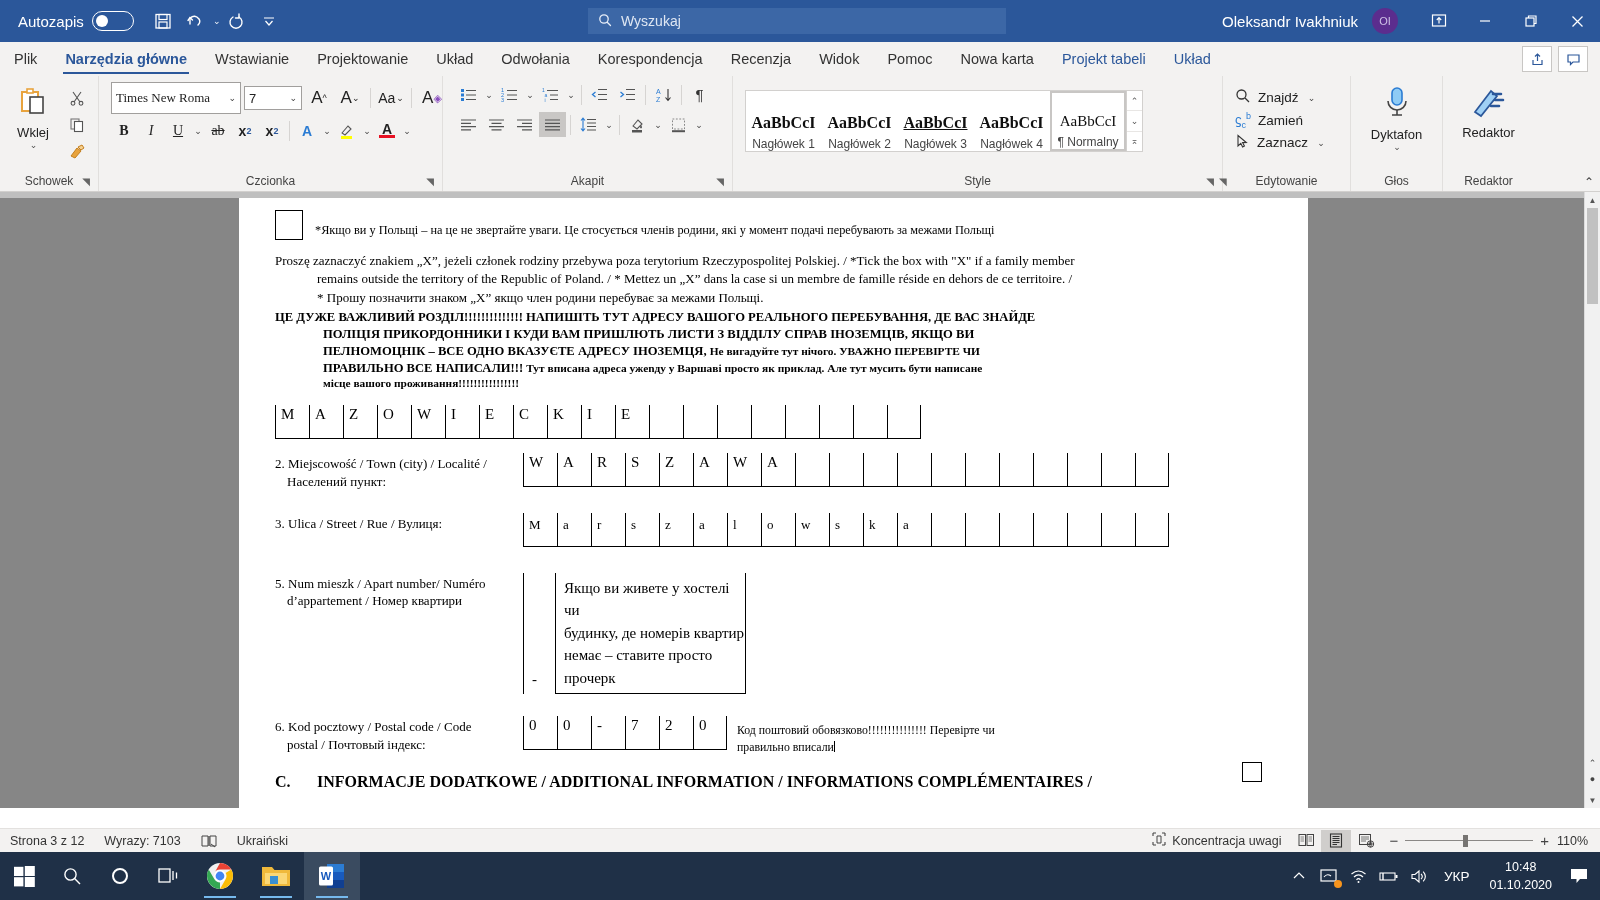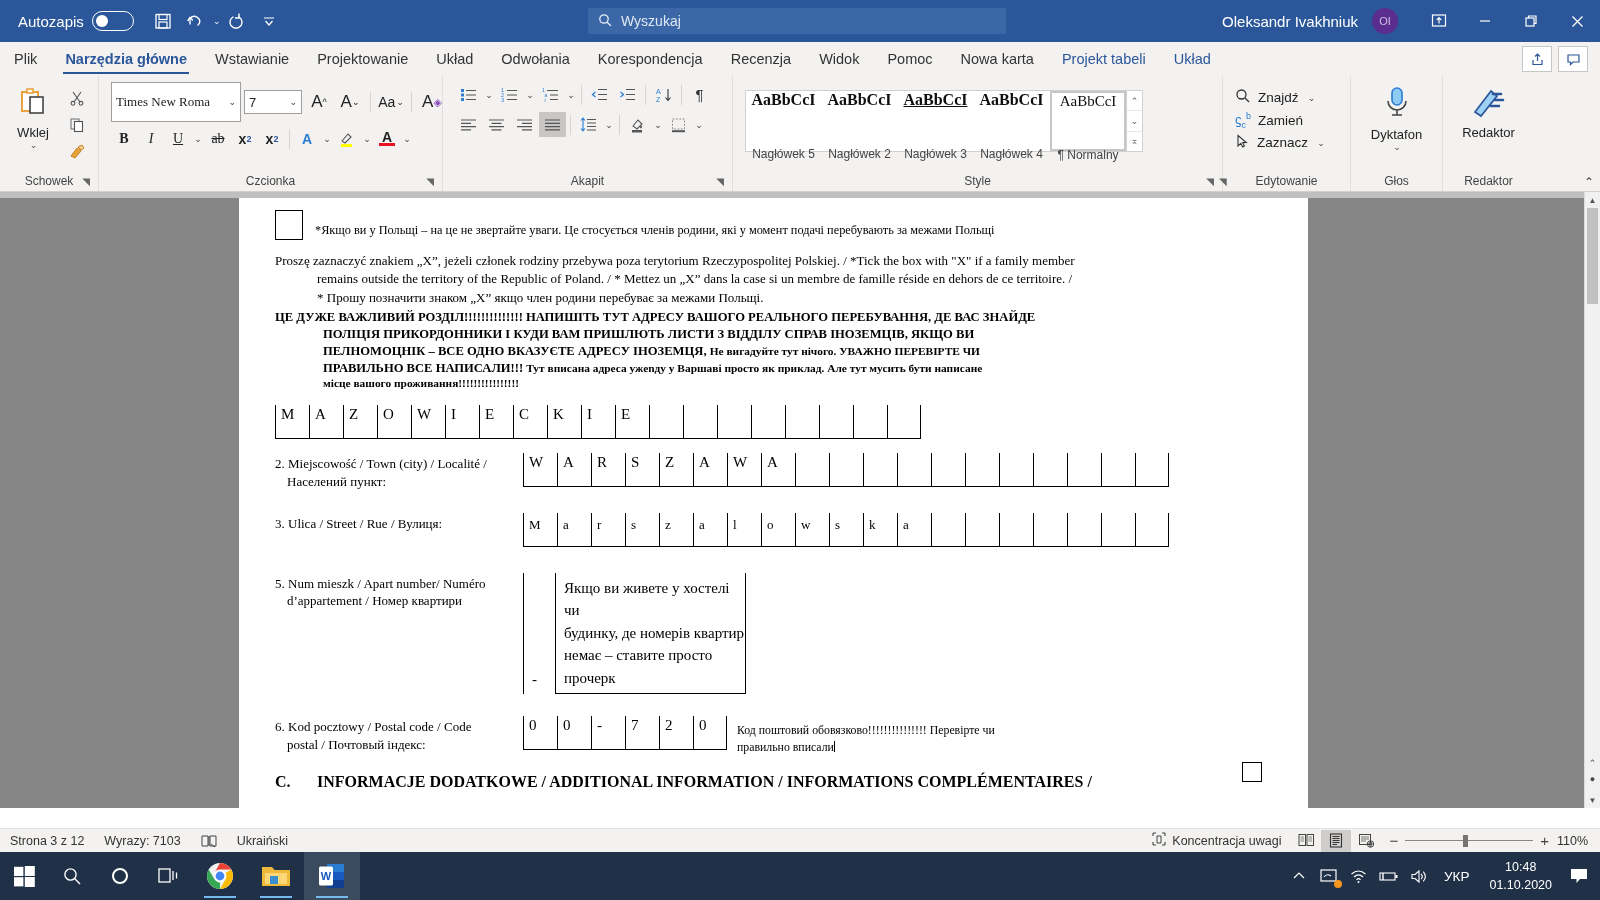--- a/index.html
+++ b/index.html
@@ -72,21 +72,21 @@
   }
   .rgroup-label .launcher { position: absolute; right: 4px; top: 1px; font-size: 10px; color: #666; }
 
   .bigbtn { width: 62px; display: flex; flex-direction: column; align-items: center; padding-top: 4px; font-size: 13px; }
   .bigbtn .lbl { margin-top: 2px; }
   .mini-col { display: flex; flex-direction: column; gap: 3px; padding: 4px 4px 0 2px; }
   .mini { width: 26px; height: 24px; display: flex; align-items: center; justify-content: center; }
 
   .fontrow { display: flex; align-items: center; gap: 3px; }
   .fontname {
-    width: 130px; height: 40px; border: 1px solid #a19f9d; background: #fff;
+    width: 130px; height: 32px; border: 1px solid #a19f9d; background: #fff;
     font-size: 13px; padding: 0 4px; display: flex; align-items: center; justify-content: space-between;
     font-family: "Liberation Serif", serif;
   }
   .fontsize {
     width: 58px; height: 24px; border: 1px solid #a19f9d; background: #fff;
     font-size: 13px; padding: 0 4px; display: flex; align-items: center; justify-content: space-between;
   }
   .ficon { width: 28px; height: 24px; display: flex; align-items: center; justify-content: center; font-size: 14px; }
   .ficon.big { font-size: 17px; }
   .sep-v { width: 1px; height: 20px; background: #d6d4d2; margin: 0 3px; }
@@ -95,23 +95,22 @@
   .fbtn.serif { font-family: "Liberation Serif", serif; }
   .cv { font-size: 9px; color: #444; width: 12px; text-align: center; }
 
   .parabtn { width: 27px; height: 25px; display: flex; align-items: center; justify-content: center; }
   .parabtn.active { background: #c9c7c5; }
 
   .stylegallery {
     display: flex; border: 1px solid #d2d0ce; background: #fff; height: 62px; align-items: stretch; margin-top: 2px;
   }
   .stylecard {
-    width: 76px; display: flex; flex-direction: column; align-items: center; justify-content: space-between;
+    width: 76px; display: flex; flex-direction: column; align-items: center; justify-content: flex-end;
     border-right: 1px solid #fff;
-    gap: 33px;
   }
   .stylecard.sel { border: 2px solid #c8c6c4; background: #fff; }
   .stylecard .prev { font-family: "Liberation Serif", serif; font-weight: bold; font-size: 16px; color: #0f0f0f; }
   .stylecard .prev.u { text-decoration: underline; }
   .stylecard .prev.norm { font-weight: normal; font-size: 15px; }
   .stylecard .nm { font-size: 12px; color: #444; margin-top: 5px; white-space: nowrap; }
   .style-scroll { display: flex; flex-direction: column; width: 16px; border-left: 1px solid #d2d0ce; }
   .style-scroll div { flex: 1; display: flex; align-items: center; justify-content: center; font-size: 9px; color: #555; border-bottom: 1px solid #e8e6e4; }
 
   .editcol { display: flex; flex-direction: column; gap: 4px; padding: 6px 6px 0 8px; font-size: 13.5px; }
@@ -557,21 +556,21 @@
         <span>Akapit</span>
         <span class="launcher">◥</span>
       </div>
     </div>
 
     <div class="rgroup" style="width:490px">
       <div class="rgroup-body" style="padding-left:8px; padding-top:10px">
         <div class="stylegallery">
           <div class="stylecard">
             <span class="prev">AaBbCcI</span>
-            <span class="nm">Nagłówek 5</span>
+            <span class="nm">Nagłówek 1</span>
           </div>
           <div class="stylecard">
             <span class="prev">AaBbCcI</span>
             <span class="nm">Nagłówek 2</span>
           </div>
           <div class="stylecard">
             <span class="prev u">AaBbCcI</span>
             <span class="nm">Nagłówek 3</span>
           </div>
           <div class="stylecard">

